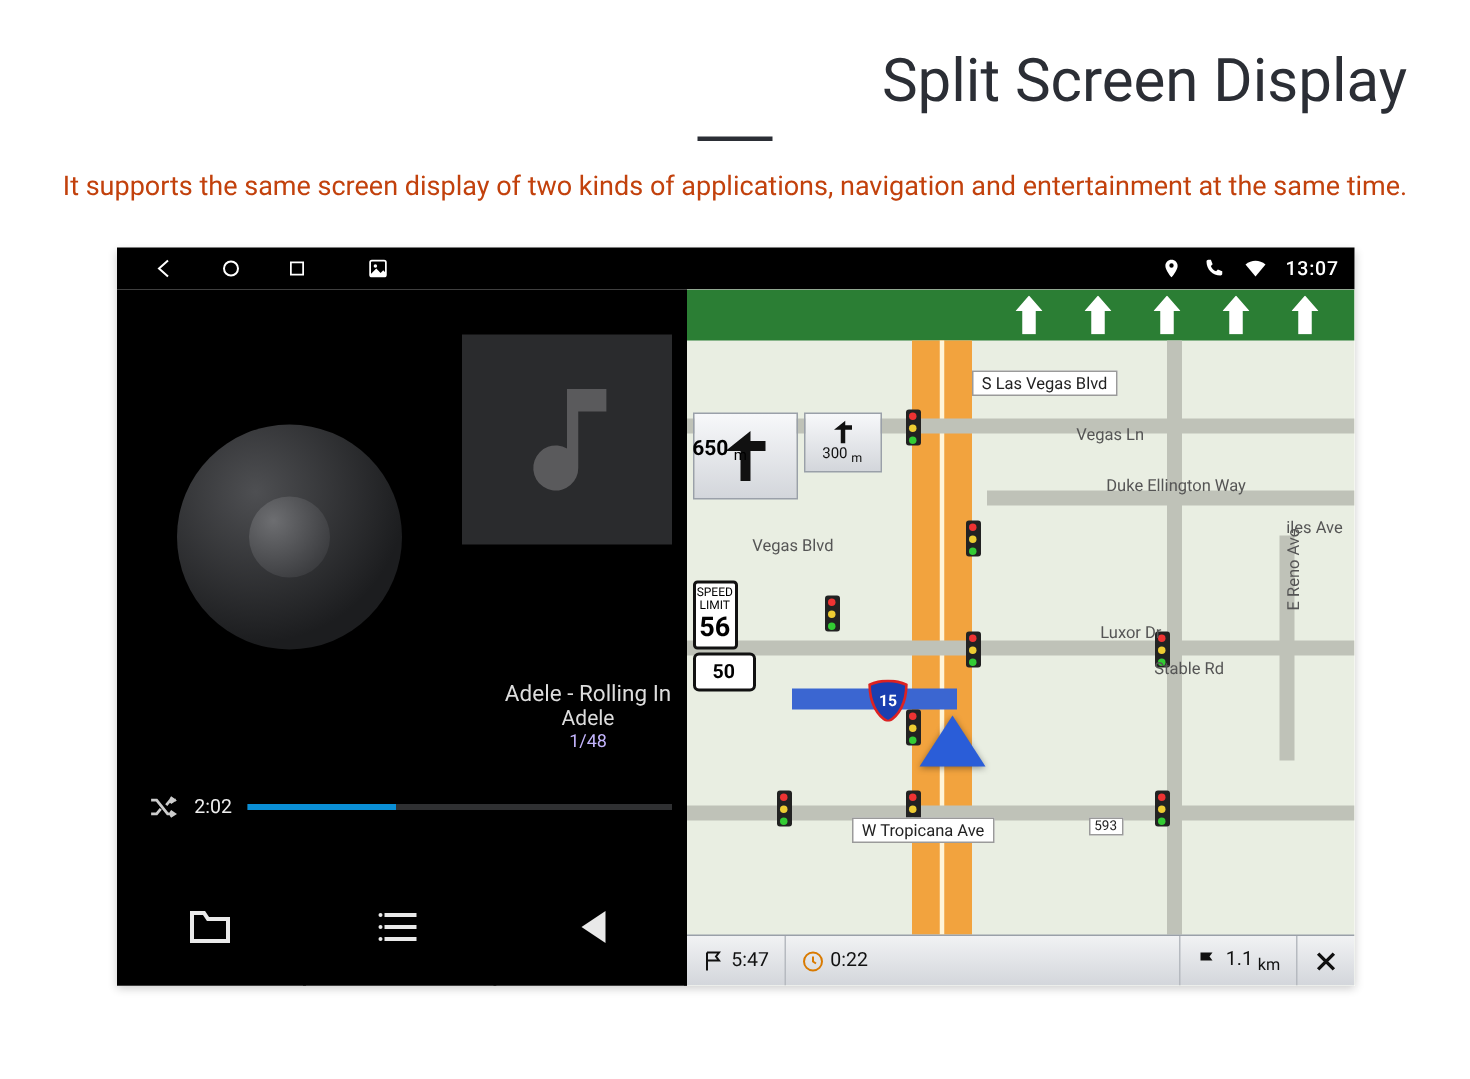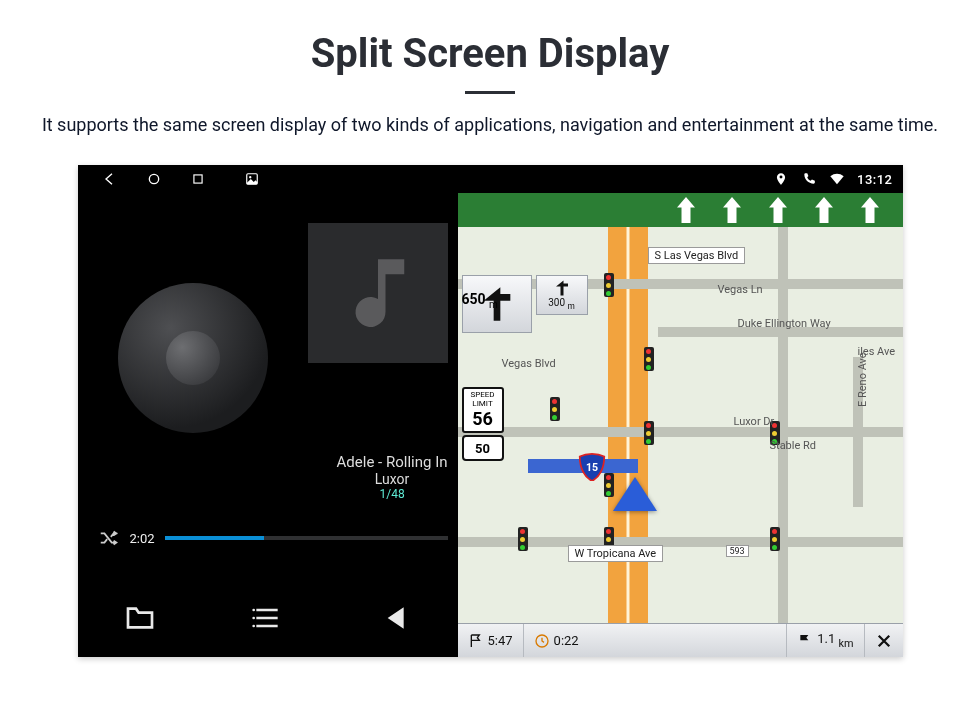--- a/index.html
+++ b/index.html
@@ -9,32 +9,33 @@
     background: #ffffff;
     font-family: -apple-system, BlinkMacSystemFont, "Segoe UI", Roboto, Arial, sans-serif;
     display: flex;
     flex-direction: column;
     align-items: center;
     overflow: hidden;
   }
   .header { text-align: center; margin-top: 30px; }
   .title {
     font-size: 40px;
-    font-weight: 700;
+    font-weight: 400;
     color: #2b2e35;
+    text-align: right;
   }
   .underline {
     width: 50px;
     height: 3px;
     background: #2b2e35;
     margin: 14px auto 18px auto;
   }
   .subtitle {
     font-size: 18px;
-    color: #0f172a;
+    color: #c2410c;
     max-width: 900px;
     line-height: 1.4;
   }
   .device {
     margin-top: 28px;
     width: 825px;
     height: 492px;
     display: flex;
     flex-direction: column;
     box-shadow: 0 2px 6px rgba(0,0,0,.2);
@@ -94,21 +95,21 @@
   }
   .trackinfo {
     position: absolute;
     right: 10px;
     bottom: 156px;
     text-align: center;
     font-size: 15px;
     color: #ddd;
   }
   .trackinfo .artist { font-size: 14px; }
-  .trackinfo .counter { font-size: 12px; color: #5eead4; }
+  .trackinfo .counter { font-size: 12px; color: #c4b5fd; }
   .progressline {
     position: absolute;
     bottom: 110px;
     left: 20px; right: 10px;
     height: 18px;
     display: flex; align-items: center; gap: 10px;
   }
   .shuffle-ic { width: 22px; height: 22px; }
   .elapsed { font-size: 13px; color: #eee; }
   .bar {
@@ -214,21 +215,21 @@
     background: linear-gradient(#fafbfc,#cfd3d8);
     border: 1px solid #8e949b;
     border-radius: 4px;
     display:flex; align-items:center; justify-content:center;
     font-size: 12px; font-weight:700; color:#111;
   }
   .mbtn svg { width: 16px; height: 16px; fill:#111; }
   .speed-sign {
     position: absolute;
     left: 4px; top: 160px;
-    width: 42px;
+    width: 30px;
     background: #fff;
     border: 2px solid #111;
     border-radius: 3px;
     text-align: center;
     font-size: 8px;
     line-height: 1.1;
     padding: 2px 0;
   }
   .speed-sign .num { font-size: 18px; font-weight: 700; }
   .route-shield {
@@ -320,21 +321,21 @@
       <span class="sb-icon">
         <svg viewBox="0 0 24 24" width="14" height="14" fill="#fff">
             <path d="M6 2 C5 2 4 3 4 4 c0 9 7 16 16 16 c1 0 2-1 2-2 v-3 l-5-2 l-2 2 c-3-1-5-3-6-6 l2-2 l-2-5 H6 Z"></path>
           </svg>
       </span>
       <span class="sb-icon">
         <svg viewBox="0 0 24 24" width="16" height="16" fill="#fff">
             <path d="M12 20 L2 8 C8 3 16 3 22 8 Z"></path>
           </svg>
       </span>
-      <span class="clock">13:12</span>
+      <span class="clock">13:07</span>
     </div>
   </div>
 
   <div class="splitpane">
 
     <div class="player">
       <div class="artwork-wrap">
         <div class="artwork">
           <svg viewBox="0 0 24 24" width="90" height="90" class="music-note">
             <path d="M12 3 v10.6 A4 4 0 1 0 14 17 V7 h5 V3 Z"></path>
@@ -343,21 +344,21 @@
       </div>
 
       <div class="dial-wrap">
         <div class="dial-outer">
             <div class="dial-inner"></div>
           </div>
       </div>
 
       <div class="trackinfo">
         <div>Adele - Rolling In</div>
-        <div class="artist">Luxor</div>
+        <div class="artist">Adele</div>
         <div class="counter">1/48</div>
       </div>
 
       <div class="progressline">
         <svg class="shuffle-ic" viewBox="0 0 24 24" fill="none" stroke="#ccc" stroke-width="2">
           <path d="M3 7 h4 l8 10 h4 M17 5 l3 2 l-3 2 M3 17 h4 l3-3.7 M14 10.7 L17 7 h4 M17 15 l3 2 l-3 2"></path>
         </svg>
         <span class="elapsed">2:02</span>
         <div class="bar">
             <div class="fill"></div>

